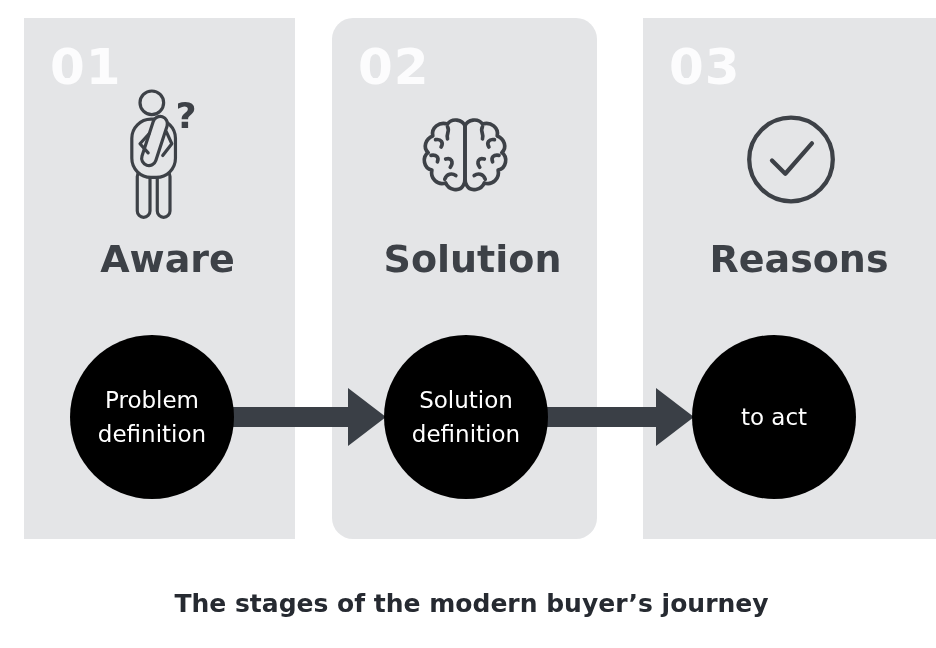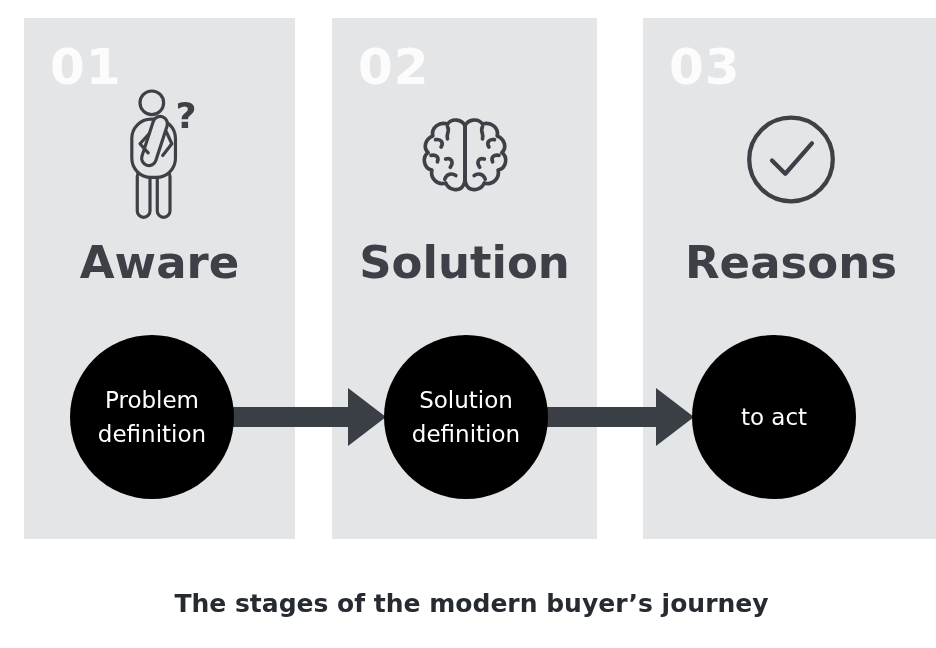--- a/index.html
+++ b/index.html
@@ -2,33 +2,33 @@
 <html><head>
 <meta charset="utf-8">
 <style>
   html,body{margin:0;padding:0;background:#ffffff;}
   .canvas{
     position:relative;width:936px;height:648px;background:#ffffff;
     font-family:"DejaVu Sans","Liberation Sans",sans-serif;overflow:hidden;padding-left:7px;
   }
   .panel{position:absolute;top:18px;height:521px;background:#e4e5e7;}
   .panel-1{left:24px;width:271px;}
-  .panel-2{left:332px;width:265px;}
+  .panel-2{left:332px;width:265px;border-radius:21px;}
   .panel-3{left:643px;width:296px;}
   .stage-number{
     position:absolute;top:24px;left:26px;
     font-size:50px;font-weight:bold;letter-spacing:1px;color:#fcfcfd;line-height:1;
   }
   .icon-wrap{position:absolute;left:50%;transform:translateX(-50%);}
   .icon-person{top:70px;}
   .icon-brain{top:94px;}
   .icon-check{top:94px;}
   .stage-title{
-    position:absolute;top:222px;left:0;width:100%;margin:0;
-    text-align:center;font-size:45px;font-weight:bold;color:#3d4147;line-height:1;
+    position:absolute;top:222px;left:8px;width:100%;margin:0;
+    text-align:center;font-size:38px;font-weight:bold;color:#3d4147;line-height:1;
   }
   .circle{
     position:absolute;top:335px;width:164px;height:164px;border-radius:50%;
     background:#000000;z-index:2;
     display:flex;flex-direction:column;align-items:center;justify-content:center;
     color:#ffffff;font-size:23px;line-height:34px;text-align:center;
   }
   .circle-1{left:70px;}
   .circle-2{left:384px;}
   .circle-3{left:692px;}

